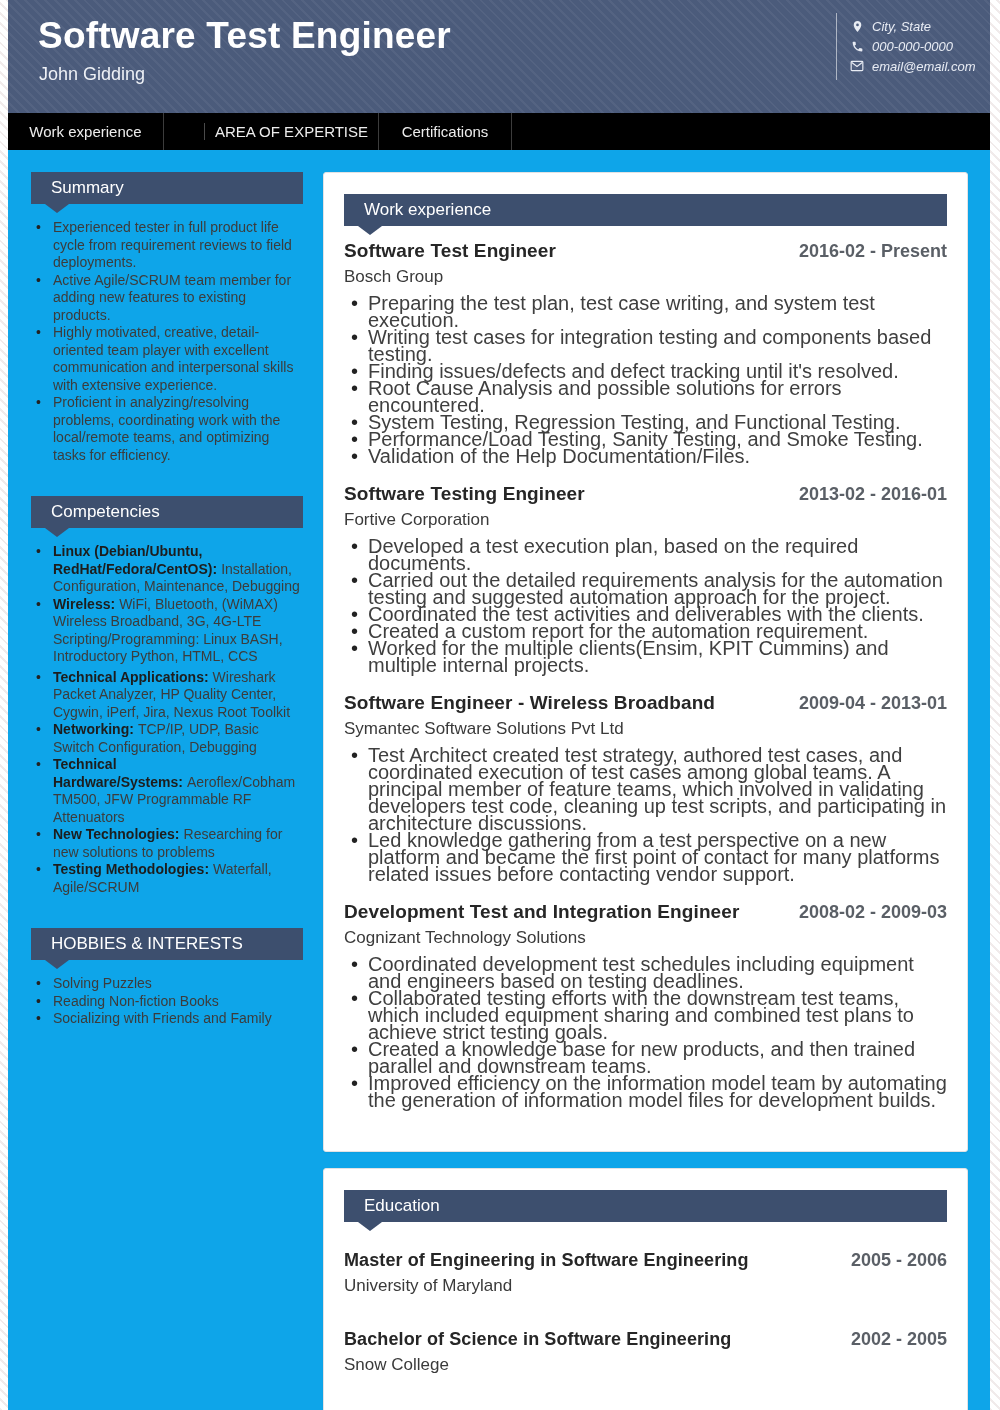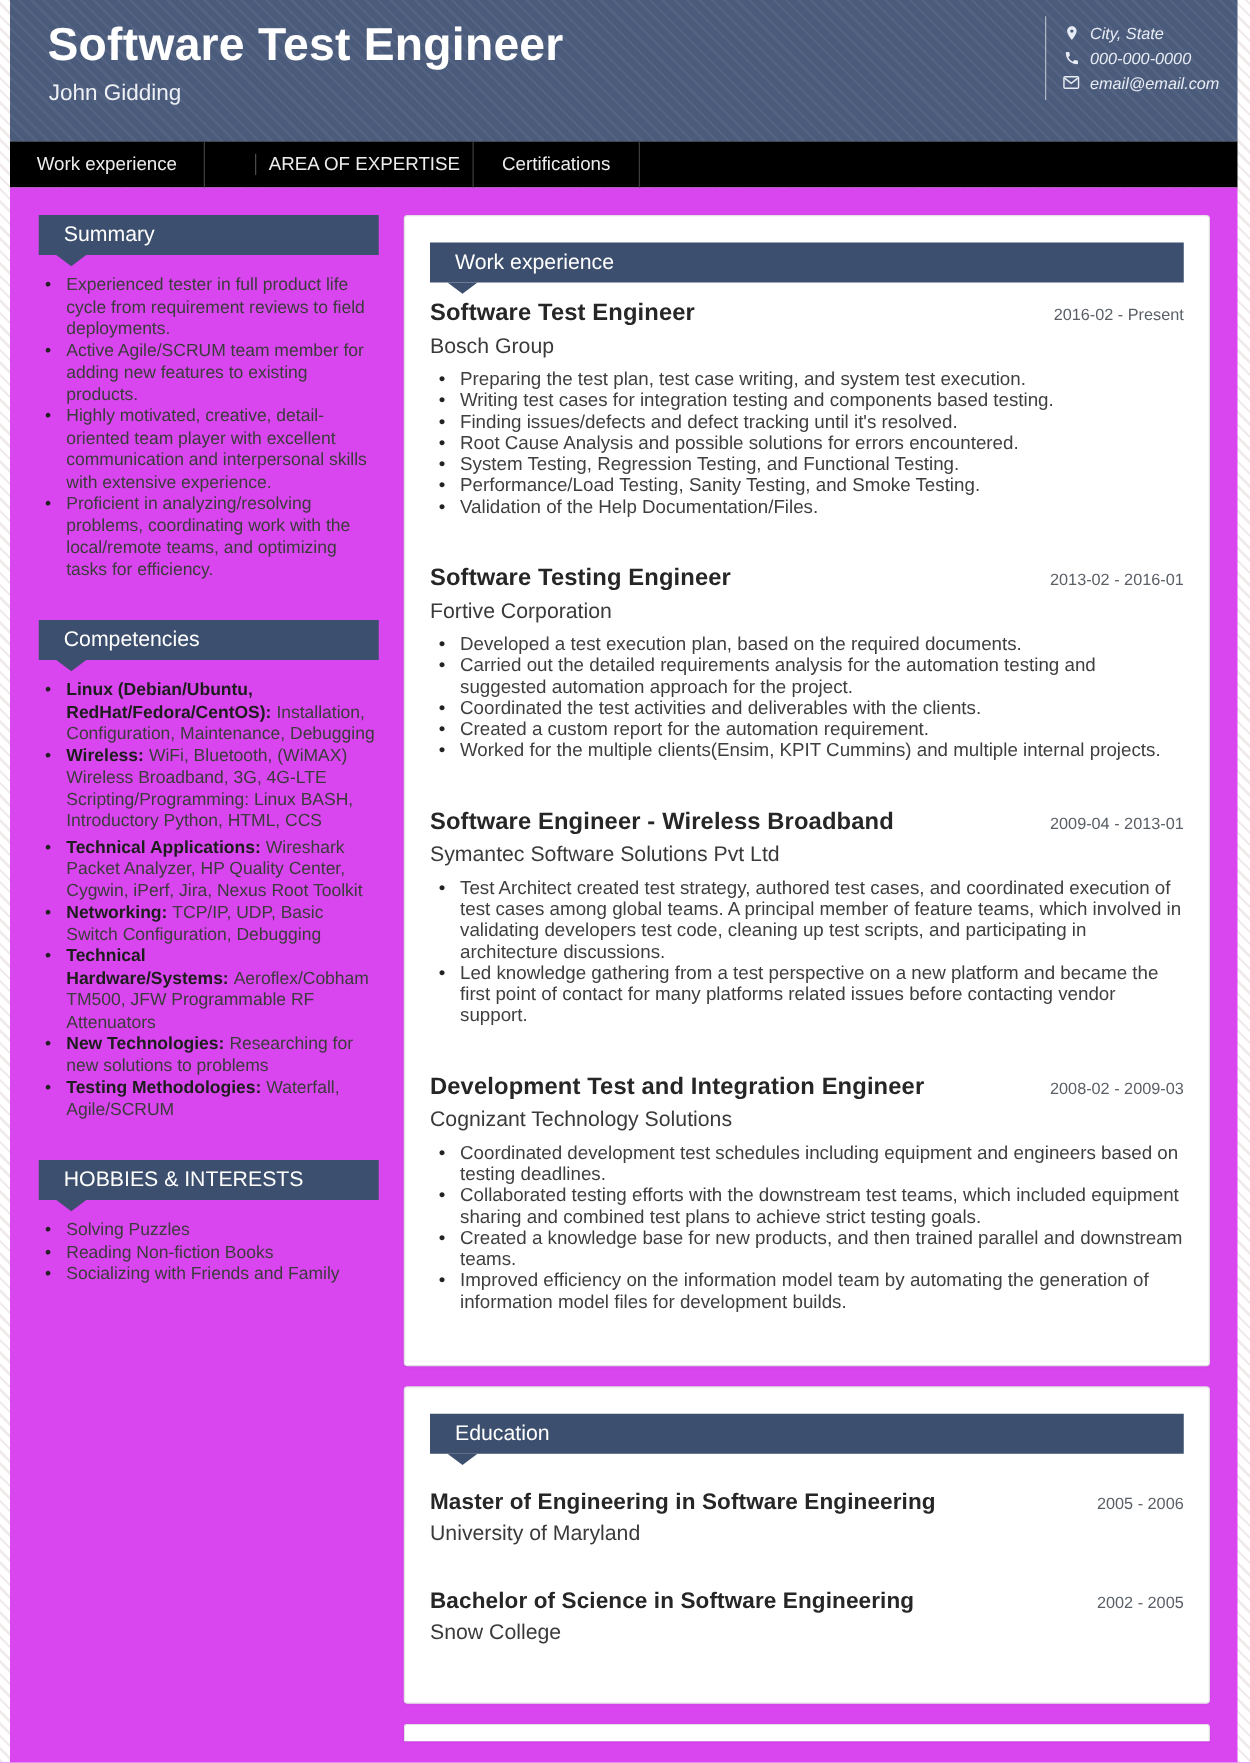--- a/index.html
+++ b/index.html
@@ -27,47 +27,47 @@
 
   
   .nav { height:37px; background:#000; display:flex; align-items:stretch; font-size:15px; color:#ededed; }
   .tab { display:flex; align-items:center; justify-content:center; cursor:pointer; }
   .t1 { width:155px; } .t-sm { width:40px; } .t2 { width:173px; } .t3 { width:132px; }
   .sep { width:1px; background:#3c3c3c; }
   .sep.short { height:17px; align-self:center; background:#4a4a4a; }
   .fill { flex:1; }
 
   
-  .content { display:flex; gap:20px; background:#d946ef; padding:22px 22px 0 23px; height:1260px; align-items:flex-start; }
+  .content { display:flex; gap:20px; background:#0ea5e9; padding:22px 22px 0 23px; height:1260px; align-items:flex-start; }
 
   .bar { background:#3d4f6e; color:#fff; height:32px; line-height:32px; padding-left:20px; font-size:17px; position:relative; }
   .bar::after { content:""; position:absolute; top:100%; left:14px;
     border-left:12px solid transparent; border-right:12px solid transparent; border-top:9px solid #3d4f6e; }
 
   
   .sidebar { width:272px; flex:none; }
   .side-sec + .side-sec { margin-top:32px; }
   .sidebar ul { list-style:none; margin:15px 0 0; padding:0; font-size:14px; line-height:17.5px; color:#3c3c3c; }
   .sidebar li { position:relative; padding-left:22px; }
   .sidebar li::before { content:"•"; position:absolute; left:5px; color:#222; }
   .comp .b { font-weight:bold; color:#1d1d1d; margin-right:4px; }
   .comp li:nth-child(3) { margin-top:3px; }
 
   
   .main { flex:1; min-width:0; }
   .card { background:#fff; border:1px solid #e2e2e4; border-radius:3px; padding:21px 20px 46px; box-shadow:0 1px 2px rgba(0,0,0,0.04); }
   .card + .card { margin-top:16px; }
   .card.work { padding-bottom:42px; }
   .job { margin-top:14px; }
-  .job + .job { margin-top:38px; }
+  .job + .job { margin-top:18px; }
   .jrow { display:flex; justify-content:space-between; align-items:baseline; }
   .jrow h3 { margin:0; font-size:19px; font-weight:600; color:#262626; letter-spacing:.1px; }
-  .dates { font-size:13px; color:#5a5f66; white-space:nowrap; font-weight:400; }
+  .dates { font-size:18px; color:#5a5f66; white-space:nowrap; font-weight:700; }
   .company { font-size:17px; color:#3a3a3a; margin-top:5px; }
-  .job ul { list-style:none; margin:8px 0 0; padding:0; font-size:15px; line-height:17px; color:#3f3f3f; }
+  .job ul { list-style:none; margin:8px 0 0; padding:0; font-size:20px; line-height:17px; color:#3f3f3f; }
   .job li { position:relative; padding-left:24px; }
   .job li::before { content:"•"; position:absolute; left:7px; color:#222; }
   .edu-entry { margin-top:28px; }
   .edu-entry + .edu-entry { margin-top:33px; }
   .edu-entry h3 { font-size:18px; }
   .card.partial { height:14px; padding:0; margin-top:16px; border-radius:3px 3px 0 0; border-bottom:none; }
 </style>
 </head>
 <body>
 

